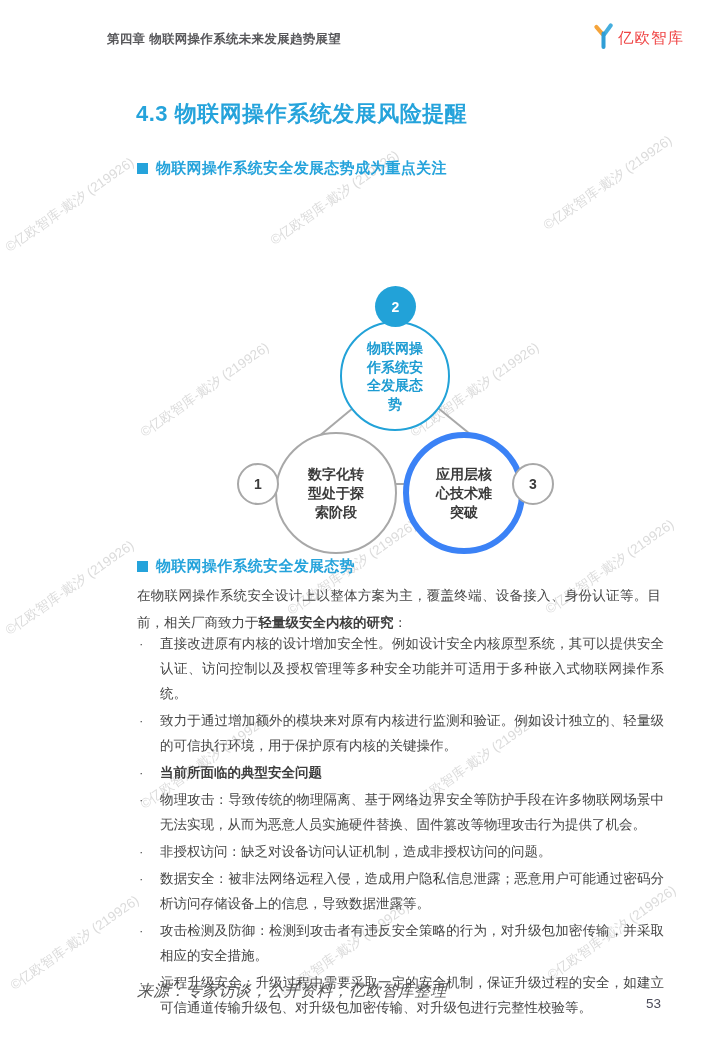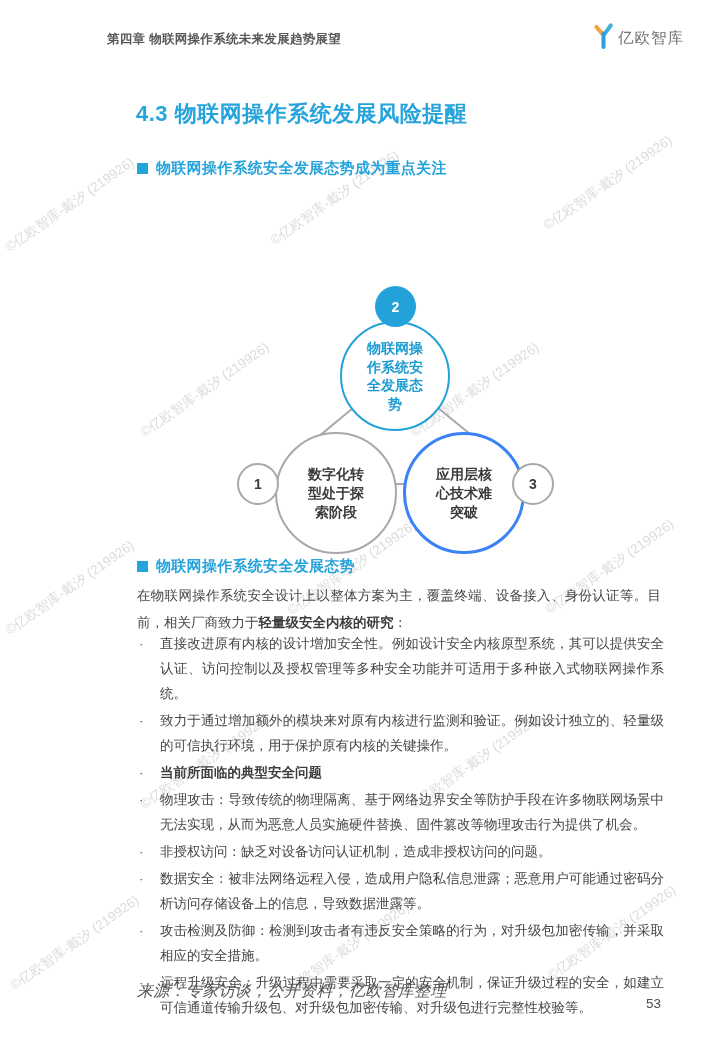--- a/index.html
+++ b/index.html
@@ -26,21 +26,21 @@
   .wm:nth-of-type(11){left:75px;top:943px}
   .wm:nth-of-type(12){left:345px;top:950px}
   .wm:nth-of-type(13){left:612px;top:933px}
 
   
   .chapter{
     position:absolute;left:107px;top:31px;z-index:2;
     font-size:12.5px;font-weight:bold;color:#58585b;letter-spacing:.3px;
   }
   .logo{position:absolute;left:592px;top:23px;z-index:2;display:flex;align-items:center;gap:3px;}
-  .logo-text{font-size:15.5px;color:#737373;letter-spacing:1px;}
+  .logo-text{font-size:15.5px;color:#ef4444;letter-spacing:1px;}
 
   
   .page-title{
     position:absolute;left:136px;top:99px;z-index:2;
     font-size:22px;font-weight:bold;color:#25a3db;letter-spacing:.5px;
   }
   .sec-heading{
     position:absolute;left:137px;z-index:2;display:flex;align-items:center;
     font-size:15px;font-weight:bold;color:#25a3db;letter-spacing:.3px;
   }
@@ -69,21 +69,21 @@
   .circle{
     position:absolute;z-index:3;border-radius:50%;background:#fff;box-sizing:border-box;
     display:flex;align-items:center;justify-content:center;text-align:center;
     font-weight:bold;
   }
   .c-top{left:340px;top:321px;width:110px;height:110px;border:2.5px solid #22a2d8;
     color:#1e9cd2;font-size:14px;line-height:18.5px;}
   .c-top .clabel{width:64px;}
   .c-left{left:275px;top:432px;width:122px;height:122px;border:2px solid #a8a8a8;
     color:#3b3b3b;font-size:14px;line-height:19px;}
-  .c-right{left:403px;top:432px;width:122px;height:122px;border:3px solid #3b82f6;
+  .c-right{left:403px;top:432px;width:122px;height:122px;border:6px solid #3b82f6;
     color:#3b3b3b;font-size:14px;line-height:19px;}
   .c-left .clabel,.c-right .clabel{width:64px;}
   .badge{
     position:absolute;z-index:4;border-radius:50%;box-sizing:border-box;
     display:flex;align-items:center;justify-content:center;font-weight:bold;font-size:14px;
   }
   .badge-2{left:375px;top:286px;width:41px;height:41px;background:#22a2d8;color:#fff;}
   .badge-1{left:237px;top:463px;width:42px;height:42px;background:#fff;border:2px solid #a8a8a8;color:#3b3b3b;}
   .badge-3{left:512px;top:463px;width:42px;height:42px;background:#fff;border:2px solid #a8a8a8;color:#3b3b3b;}
 

